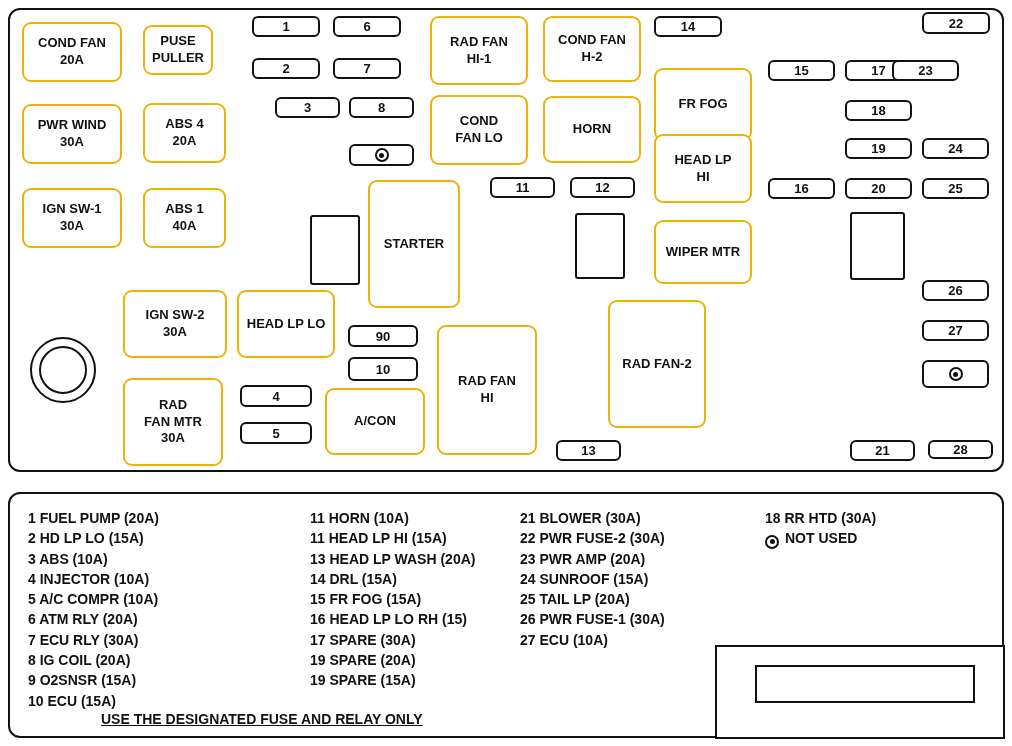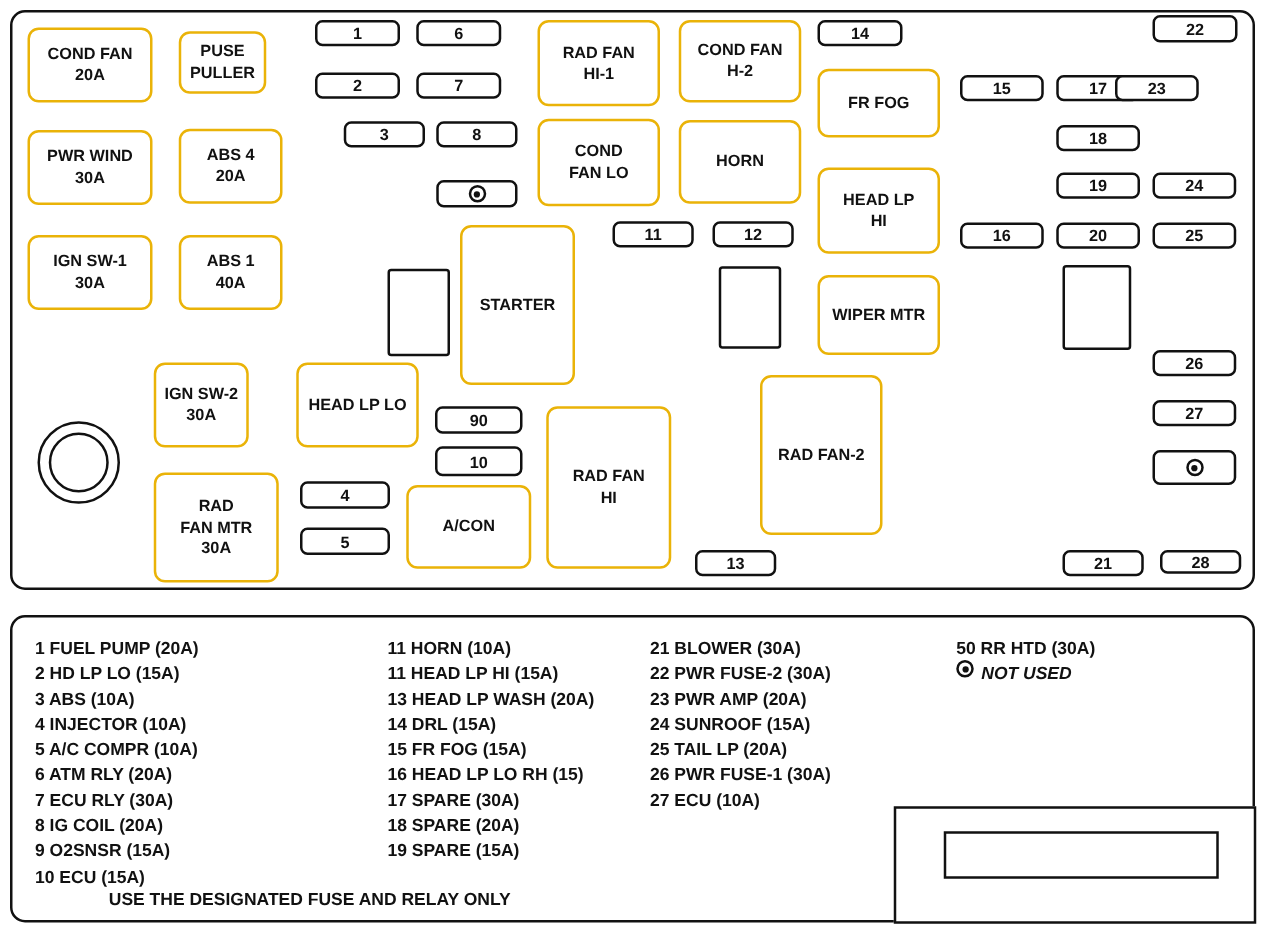--- a/index.html
+++ b/index.html
@@ -29,23 +29,23 @@
   .big-circle-inner { width:48px; height:48px; border:2px solid #111; border-radius:50%; }
 
   .nu-icon {
     display:inline-flex; width:14px; height:14px; border:2px solid #111; border-radius:50%;
     align-items:center; justify-content:center; flex:0 0 auto;
   }
   .nu-dot { width:5px; height:5px; background:#111; border-radius:50%; }
 
   .legend-col { position:absolute; }
   .legend-line { font-weight:bold; font-size:14px; line-height:20.3px; white-space:nowrap; }
-  .legend-line-flex { display:flex; align-items:flex-start; gap:6px; height:20.3px;font-style:italic; }
+  .legend-line-flex { display:flex; align-items:flex-end; gap:6px; height:20.3px; }
 
-  .footer-note { position:absolute; left:87px; top:711px; font-weight:bold; font-size:14px; white-space:nowrap; }
+  .footer-note { position:absolute; left:101px; top:711px; font-weight:bold; font-size:14px; white-space:nowrap;text-decoration:underline; }
 
   .plate-outer { position:absolute; left:715px; top:645px; width:290px; height:94px; border:2px solid #111; background:#fff; }
   .plate-inner { position:absolute; left:38px; top:18px; width:220px; height:38px; border:2px solid #111; background:#fff; }
 </style>
 </head>
 <body>
 
 <div class="stage">
 
   <div class="panel" style="left:8px;top:8px;width:996px;height:464px">
@@ -54,37 +54,37 @@
   </div>
 
   <div class="relay" style="left:22px;top:22px;width:100px;height:60px">COND FAN
 20A</div>
   <div class="relay" style="left:143px;top:25px;width:70px;height:50px">PUSE
 PULLER</div>
   <div class="relay" style="left:430px;top:16px;width:98px;height:69px">RAD FAN
 HI-1</div>
   <div class="relay" style="left:543px;top:16px;width:98px;height:66px">COND FAN
 H-2</div>
-  <div class="relay" style="left:654px;top:55px;width:98px;height:55px">FR FOG</div>
+  <div class="relay" style="left:654px;top:68px;width:98px;height:73px">FR FOG</div>
   <div class="relay" style="left:22px;top:104px;width:100px;height:60px">PWR WIND
 30A</div>
   <div class="relay" style="left:143px;top:103px;width:83px;height:60px">ABS  4
 20A</div>
   <div class="relay" style="left:430px;top:95px;width:98px;height:70px">COND
 FAN LO</div>
   <div class="relay" style="left:543px;top:96px;width:98px;height:67px">HORN</div>
   <div class="relay" style="left:654px;top:134px;width:98px;height:69px">HEAD  LP
 HI</div>
   <div class="relay" style="left:22px;top:188px;width:100px;height:60px">IGN SW-1
 30A</div>
   <div class="relay" style="left:143px;top:188px;width:83px;height:60px">ABS 1
 40A</div>
   <div class="relay" style="left:368px;top:180px;width:92px;height:128px">STARTER</div>
   <div class="relay" style="left:654px;top:220px;width:98px;height:64px">WIPER MTR</div>
-  <div class="relay" style="left:123px;top:290px;width:76px;height:68px">IGN SW-2
+  <div class="relay" style="left:123px;top:290px;width:104px;height:68px">IGN SW-2
 30A</div>
   <div class="relay" style="left:237px;top:290px;width:98px;height:68px">HEAD LP LO</div>
   <div class="relay" style="left:437px;top:325px;width:100px;height:130px">RAD FAN
 HI</div>
   <div class="relay" style="left:608px;top:300px;width:98px;height:128px">RAD  FAN-2</div>
   <div class="relay" style="left:325px;top:388px;width:100px;height:67px">A/CON</div>
   <div class="relay" style="left:123px;top:378px;width:100px;height:88px">RAD
 FAN MTR
 30A</div>
 
@@ -152,36 +152,36 @@
   </div>
 
   <div class="legend-col" style="left:310px;top:508px">
     <div class="legend-line">11 HORN (10A)</div>
     <div class="legend-line">11 HEAD LP HI (15A)</div>
     <div class="legend-line">13 HEAD LP WASH (20A)</div>
     <div class="legend-line">14 DRL (15A)</div>
     <div class="legend-line">15 FR FOG (15A)</div>
     <div class="legend-line">16 HEAD LP LO RH (15)</div>
     <div class="legend-line">17 SPARE (30A)</div>
-    <div class="legend-line">18 SPARE (20A)</div>
+    <div class="legend-line">19 SPARE (20A)</div>
     <div class="legend-line">19 SPARE (15A)</div>
   </div>
 
   <div class="legend-col" style="left:520px;top:508px">
     <div class="legend-line">21 BLOWER (30A)</div>
     <div class="legend-line">22 PWR FUSE-2 (30A)</div>
     <div class="legend-line">23 PWR AMP (20A)</div>
     <div class="legend-line">24 SUNROOF (15A)</div>
     <div class="legend-line">25 TAIL LP (20A)</div>
     <div class="legend-line">26 PWR FUSE-1 (30A)</div>
     <div class="legend-line">27 ECU (10A)</div>
   </div>
 
   <div class="legend-col" style="left:765px;top:508px">
-    <div class="legend-line">50 RR HTD (30A)</div>
+    <div class="legend-line">18 RR HTD (30A)</div>
     <div class="legend-line legend-line-flex">
       <span class="nu-icon">
           <span class="nu-dot"></span>
         </span>
       <span>NOT USED</span>
     </div>
   </div>
 
   <div class="footer-note">USE THE DESIGNATED FUSE AND RELAY ONLY</div>
 

